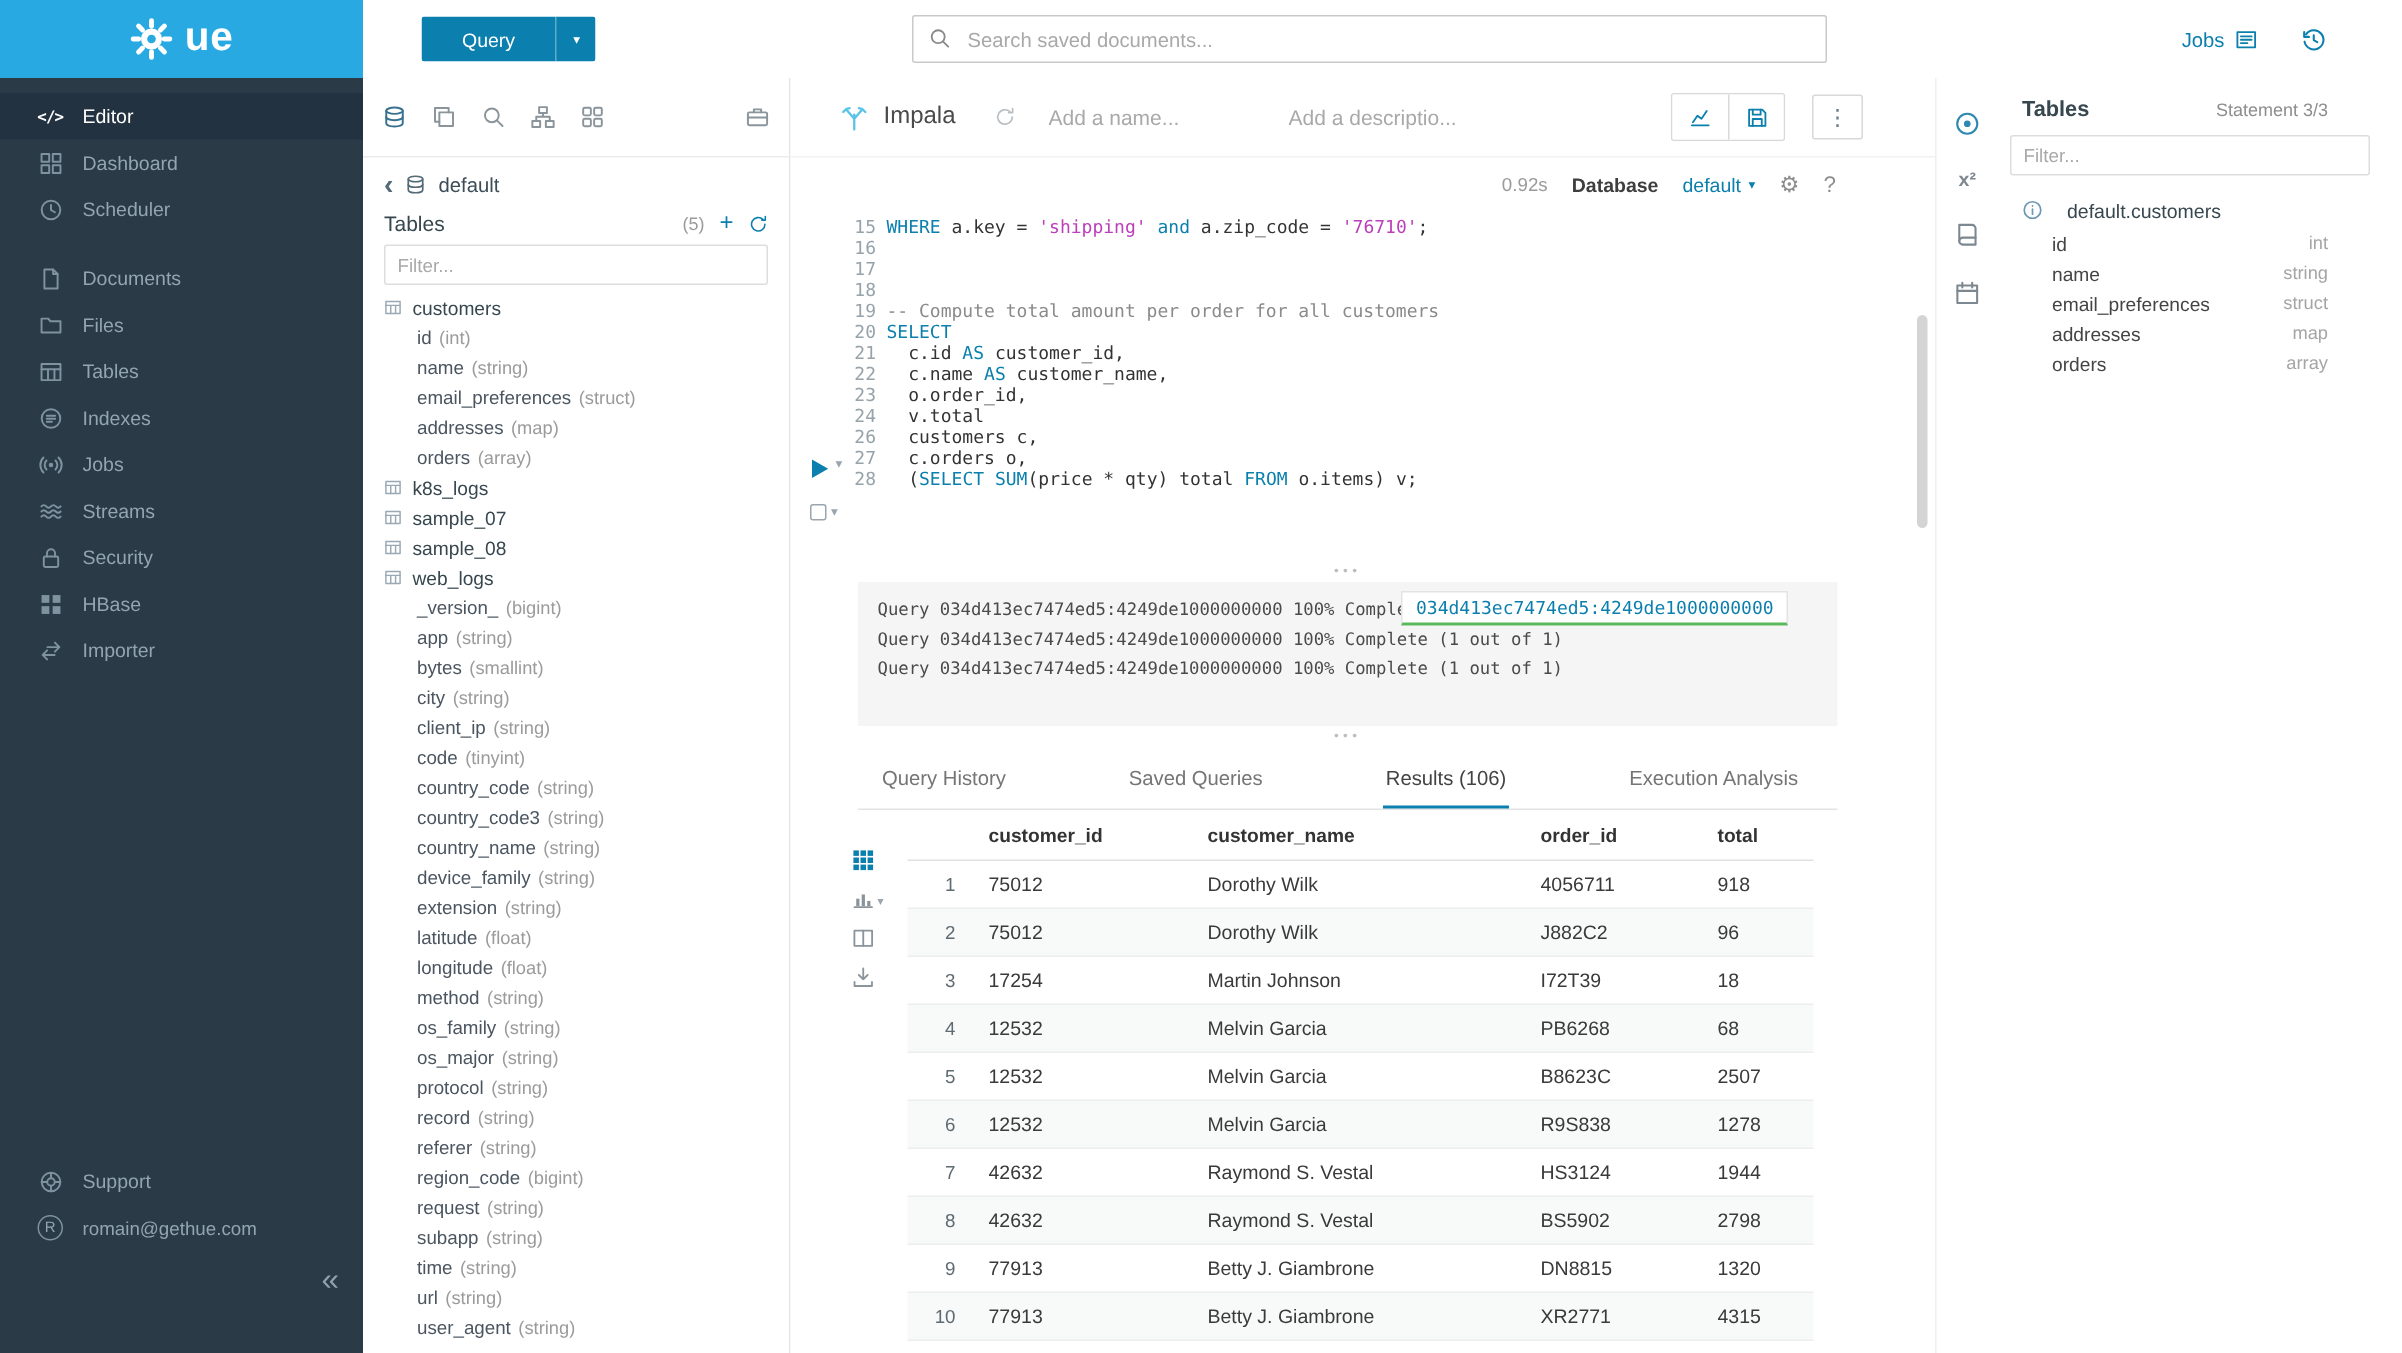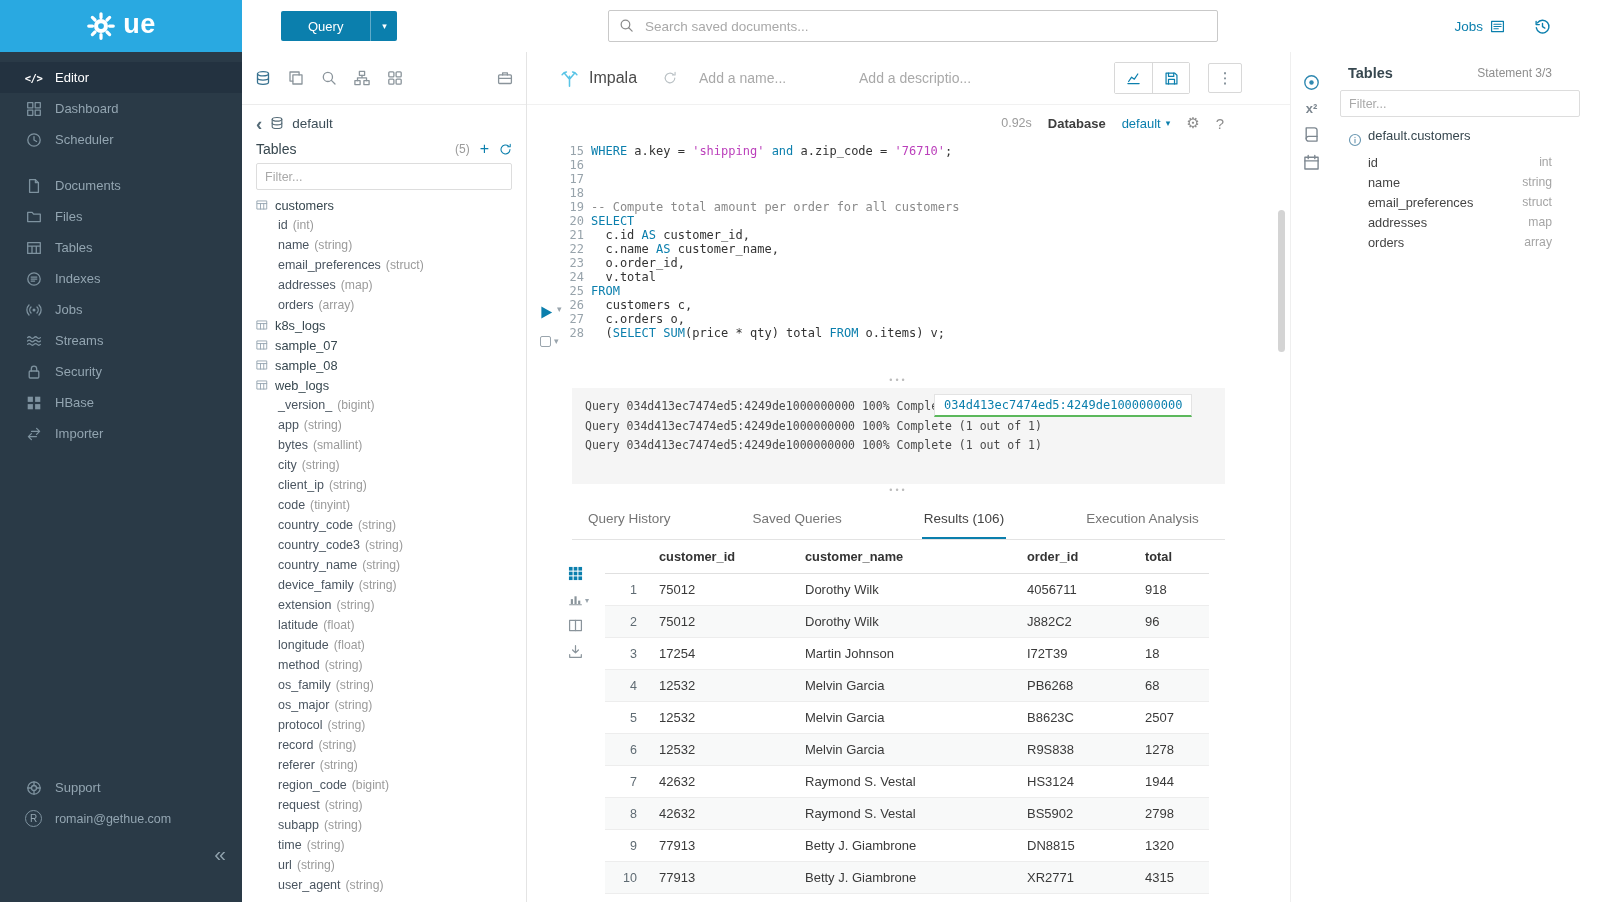--- a/index.html
+++ b/index.html
@@ -127,30 +127,30 @@
 .c3{width:118px;flex:none}
 .c4{width:74px;flex:none}
 .hc.c0,.rc.c0{padding-left:0;padding-right:12px}
 .res-row{display:flex;height:32px;align-items:center;border-bottom:1px solid #ededed;font-size:13px;color:#3a3a3a}
 .res-row:nth-child(even){background:#f8f9f9}
 .rc{padding-left:10px;overflow:hidden;white-space:nowrap}
 .rc.c0{color:#5f6b73;font-size:12.5px}
 .vthumb{position:absolute;left:751px;top:158px;width:7px;height:142px;border-radius:4px;background:#d4d4d4;cursor:pointer}
 
 
-.rstrip{position:absolute;left:1290px;top:52px;bottom:0;width:42px;border-left:1px solid #efefef;display:flex;flex-direction:column;align-items:center;padding-top:22px;gap:11px;color:#7d8790}
+.rstrip{position:absolute;left:1290px;top:52px;bottom:0;width:42px;border-left:1px solid #efefef;display:flex;flex-direction:column;align-items:center;padding-top:22px;gap:22px;color:#7d8790}
 .rstrip [data-icon] svg{width:17px;height:17px}
 .rstrip .accent{color:#2f88b0}
 .sup2{font-size:13px;font-weight:700;line-height:1}
 .rassist{position:absolute;left:1332px;top:52px;right:0;bottom:0;padding:13px 21px 0 8px}
 .ra-head{display:flex;align-items:center;padding:0 28px 0 8px}
 .ra-title{font-size:14.5px;font-weight:700;color:#37474f}
 .ra-stmt{margin-left:auto;font-size:12px;color:#8e8e8e}
 .ra-filter{margin-top:9px}
-.ra-table{display:flex;gap:6px;margin-top:11px;padding-left:8px;height:24px;cursor:pointer}
+.ra-table{display:flex;align-items:center;gap:16px;margin-top:11px;padding-left:8px;height:24px;cursor:pointer}
 .ra-info{color:#6b98b2}
 .ra-info svg{width:14px;height:14px}
 .ra-tname{font-size:13px;color:#37474f}
 .ra-col{display:flex;align-items:center;height:20px;padding:0 28px;cursor:pointer}
 .ra-cname{font-size:12.8px;color:#444}
 .ra-ctype{margin-left:auto;font-size:12.2px;color:#a5a5a5}
 </style>
 </head>
 <body>
 
@@ -671,24 +671,20 @@
           <span class="ln">22</span>
           <span class="lc"><span>  c.name </span><span class="tok-kw">AS</span><span> customer_name,</span></span>
         </div>
         <div class="code-line">
           <span class="ln">23</span>
           <span class="lc"><span>  o.order_id,</span></span>
         </div>
         <div class="code-line">
           <span class="ln">24</span>
           <span class="lc"><span>  v.total</span></span>
-        </div>
-        <div class="code-line">
-          <span class="ln">25</span>
-          <span class="lc"><span class="tok-kw">FROM</span></span>
         </div>
         <div class="code-line">
           <span class="ln">26</span>
           <span class="lc"><span>  customers c,</span></span>
         </div>
         <div class="code-line">
           <span class="ln">27</span>
           <span class="lc"><span>  c.orders o,</span></span>
         </div>
         <div class="code-line">

